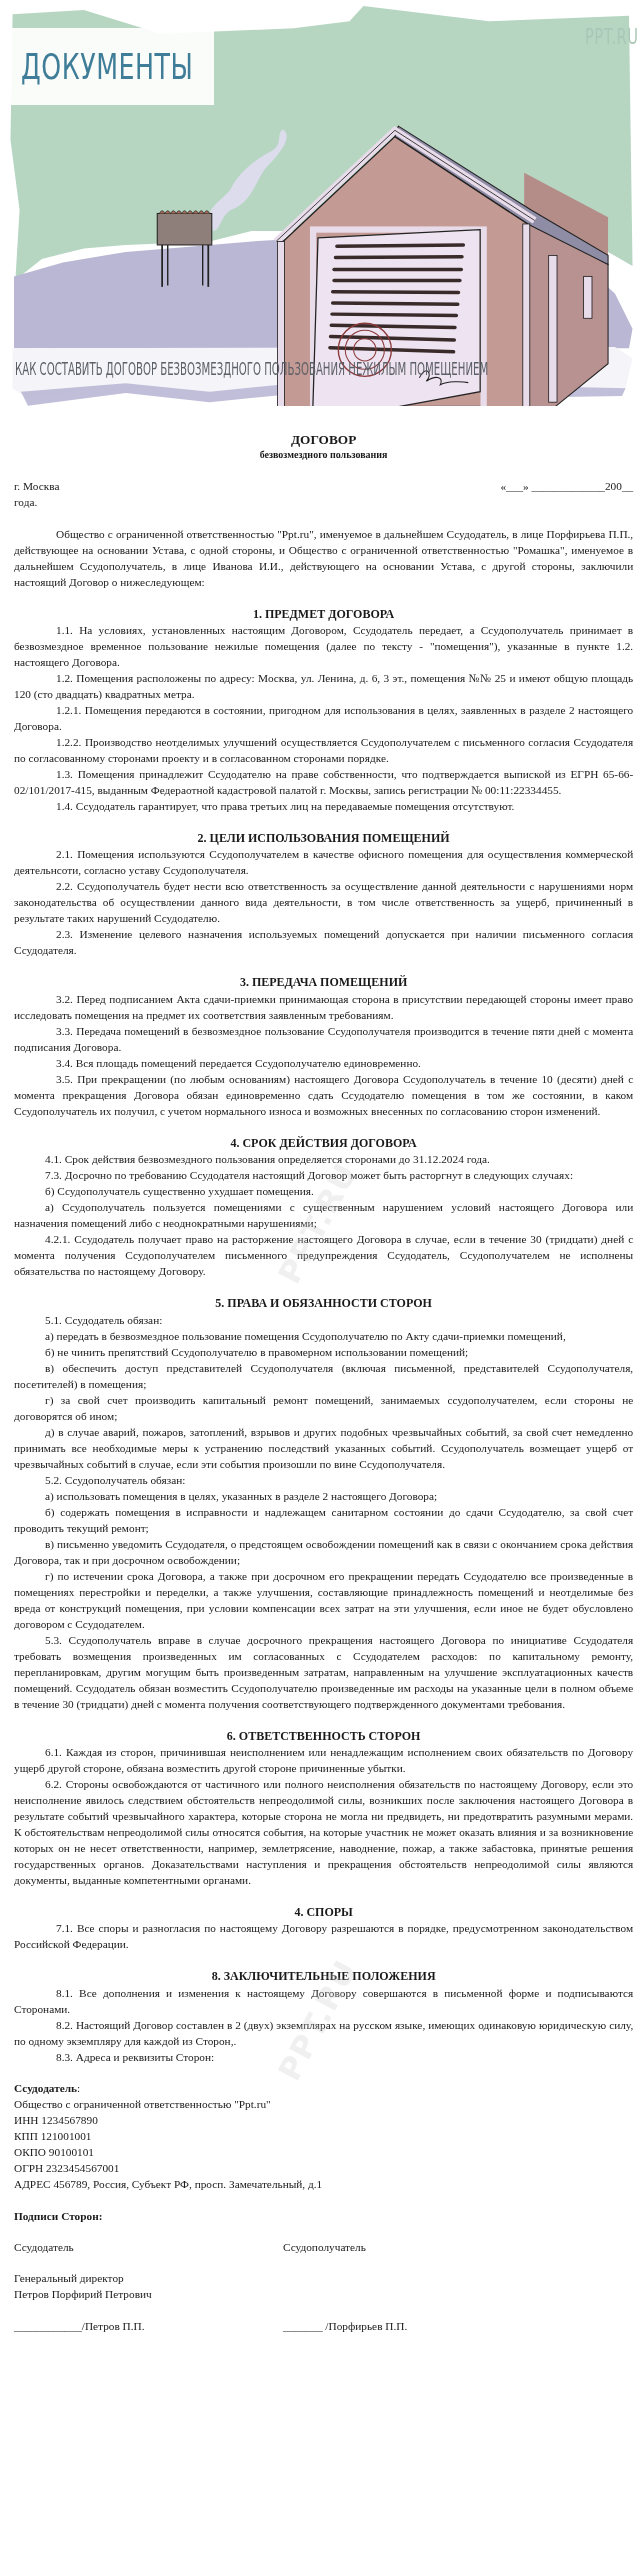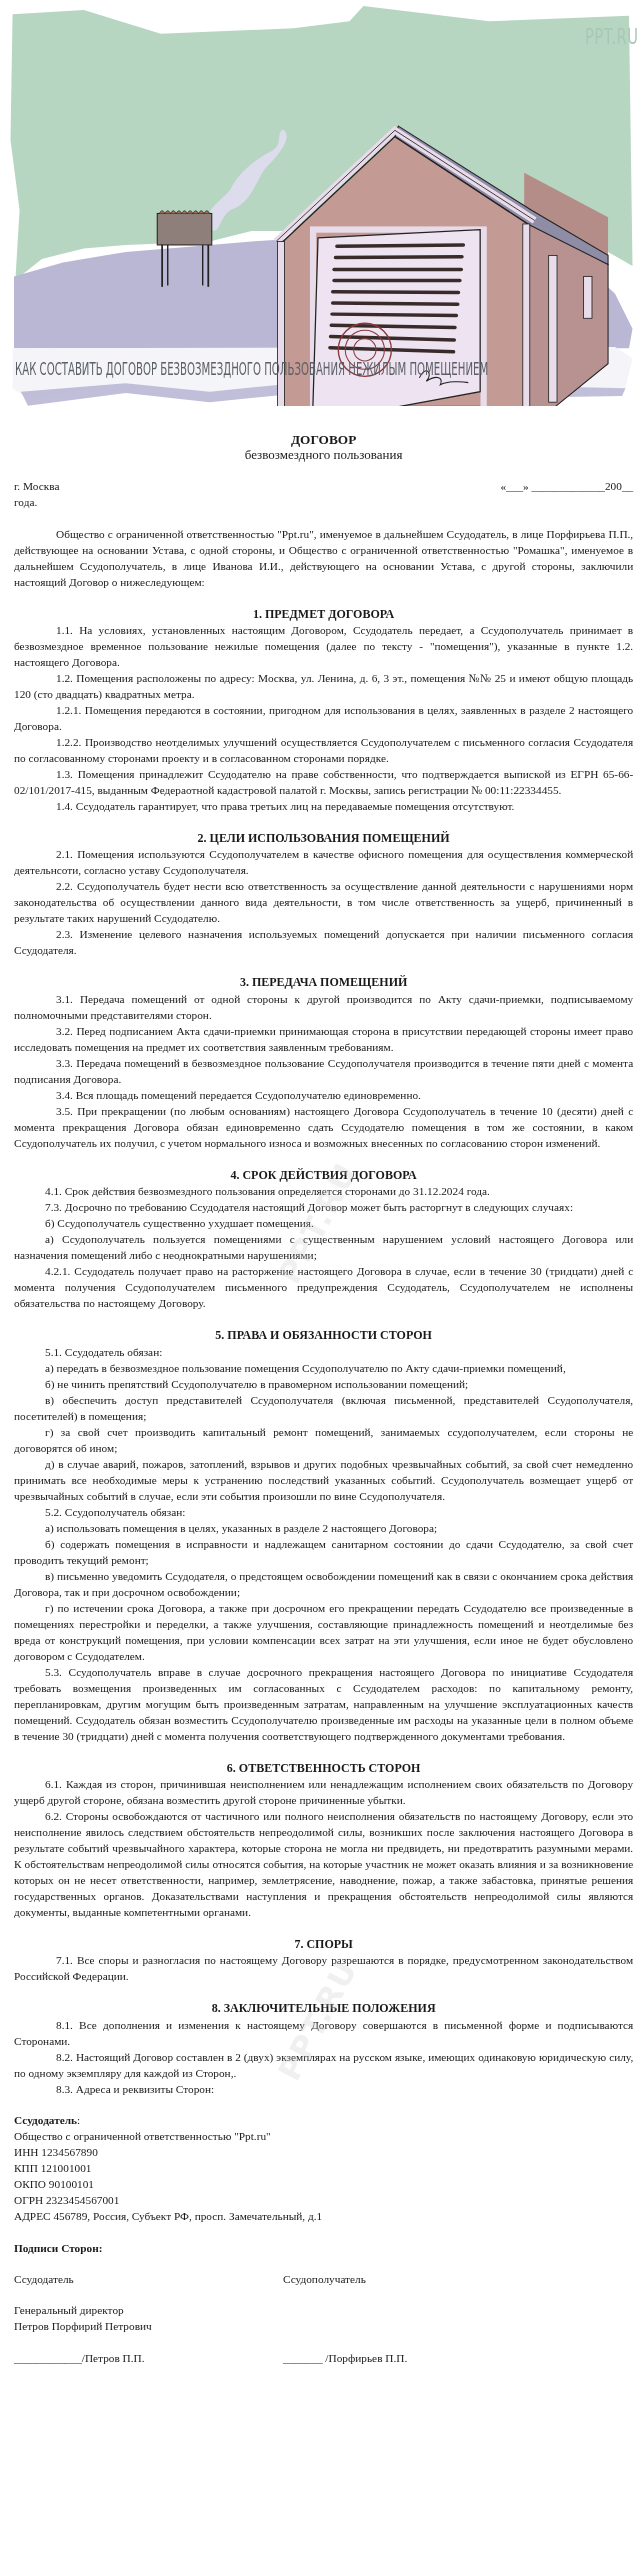--- a/index.html
+++ b/index.html
@@ -29,21 +29,21 @@
       display: flex; align-items: center; padding-left: 1.4px;
     }
     .hero .subtitle {
       font-family: "DejaVu Sans", sans-serif; font-size: 17.5px; color: #5b5f66;
       transform: scaleX(0.58); transform-origin: left center; white-space: nowrap;
     }
 
     
     .doc { position: relative; padding: 0 9.8px 14px 14px; font-size: 11.3px; line-height: 16px; }
     .doc .h-title { text-align: center; font-weight: bold; font-size: 13.3px; margin-top: 26px; line-height: 15.4px; }
-    .doc .h-sub { text-align: center; font-weight: normal; font-size: 13px; line-height: 15.4px; margin-bottom: 15.4px; }
+    .doc .h-sub { text-align: center; font-weight: bold; font-size: 10px; line-height: 15.4px; margin-bottom: 15.4px; }
     .doc .city-row { display: flex; justify-content: space-between; }
     .doc .p { text-align: justify; text-indent: 42px; }
     .doc .p.ind-sm { text-indent: 31px; }
     .doc .sec { text-align: center; font-weight: bold; font-size: 12px; margin-top: 17px; line-height: 15.4px; }
     .doc .gap { height: 15.4px; }
     .doc .plain { text-align: left; }
     .doc .bold { font-weight: bold; }
     .doc .sign-row { display: flex; }
     .doc .sign-row > div { width: 269px; }
     .doc .wm {
@@ -110,20 +110,23 @@
       <circle cx="522" cy="500" r="38" fill="none" stroke="#8b3a3a" stroke-width="2"></circle>
       <circle cx="522" cy="500" r="28" fill="none" stroke="#8b3a3a" stroke-width="1.5"></circle>
       <circle cx="522" cy="500" r="16" fill="none" stroke="#8b3a3a" stroke-width="1.5"></circle>
       <path d="M600,540 c10,-20 20,-5 10,5 c15,-10 25,-5 20,5 c10,-5 30,-5 40,-3" fill="none" stroke="#222" stroke-width="1.5"></path>
     </g>
 
     <rect x="785" y="365" width="12" height="210" fill="#e8dcea" stroke="#222" stroke-width="1.2"></rect>
     <rect x="835" y="395" width="12" height="60" fill="#e8dcea" stroke="#222" stroke-width="1.2"></rect>
   </svg>
 
+  <div class="brand-box">
+    <span class="brand-title">ДОКУМЕНТЫ</span>
+  </div>
   <div class="watermark-top">PPT.RU</div>
   <div class="subtitle-band">
     <span class="subtitle">КАК СОСТАВИТЬ ДОГОВОР БЕЗВОЗМЕЗДНОГО ПОЛЬЗОВАНИЯ НЕЖИЛЫМ ПОМЕЩЕНИЕМ</span>
   </div>
 </div>
 
 <div class="doc">
   <div class="wm" style="left:252px; top:783px;">PPT.RU</div>
   <div class="wm" style="left:252px; top:1580px;">PPT.RU</div>
 
@@ -145,21 +148,20 @@
       <div class="p">1.2. Помещения расположены по адресу: Москва, ул. Ленина, д. 6, 3 эт., помещения №№ 25 и имеют общую площадь 120 (сто двадцать) квадратных метра.</div>
       <div class="p">1.2.1. Помещения передаются в состоянии, пригодном для использования в целях, заявленных в разделе 2 настоящего Договора.</div>
       <div class="p">1.2.2. Производство неотделимых улучшений осуществляется Ссудополучателем с письменного согласия Ссудодателя по согласованному сторонами проекту и в согласованном сторонами порядке.</div>
       <div class="p">1.3. Помещения принадлежит Ссудодателю на праве собственности, что подтверждается выпиской из ЕГРН  65-66-02/101/2017-415, выданным Федераотной кадастровой палатой г. Москвы, запись регистрации № 00:11:22334455.</div>
       <div class="p">1.4. Ссудодатель гарантирует, что права третьих лиц на передаваемые помещения отсутствуют.</div>
       <div class="sec">2. ЦЕЛИ ИСПОЛЬЗОВАНИЯ ПОМЕЩЕНИЙ</div>
       <div class="p">2.1. Помещения используются Ссудополучателем в качестве офисного помещения для осуществления коммерческой деятельнсоти, согласно уставу Ссудополучателя.</div>
       <div class="p">2.2. Ссудополучатель будет нести всю ответственность за осуществление данной деятельности с нарушениями норм законодательства об осуществлении данного вида деятельности, в том числе ответственность за ущерб, причиненный в результате таких нарушений Ссудодателю.</div>
       <div class="p">2.3. Изменение целевого назначения используемых помещений допускается при наличии письменного согласия Ссудодателя.</div>
       <div class="sec">3. ПЕРЕДАЧА ПОМЕЩЕНИЙ</div>
-      <div class="p">3.1. Передача помещений от одной стороны к другой производится по Акту сдачи-приемки, подписываемому полномочными представителями сторон.</div>
       <div class="p">3.2. Перед подписанием Акта сдачи-приемки принимающая сторона в присутствии передающей стороны имеет право исследовать помещения на предмет их соответствия заявленным требованиям.</div>
       <div class="p">3.3. Передача помещений в безвозмездное пользование Ссудополучателя производится в течение пяти дней с момента подписания Договора.</div>
       <div class="p">3.4. Вся площадь помещений передается Ссудополучателю единовременно.</div>
       <div class="p">3.5. При прекращении (по любым основаниям) настоящего Договора Ссудополучатель в течение 10 (десяти) дней с момента прекращения Договора обязан единовременно сдать Ссудодателю помещения в том же состоянии, в каком Ссудополучатель их получил, с учетом нормального износа и возможных внесенных по согласованию сторон изменений.</div>
       <div class="sec">4. СРОК ДЕЙСТВИЯ ДОГОВОРА</div>
       <div class="p ind-sm">4.1. Срок действия безвозмездного пользования определяется сторонами до 31.12.2024  года.</div>
       <div class="p ind-sm">7.3. Досрочно по требованию Ссудодателя настоящий Договор может быть расторгнут в следующих случаях:</div>
       <div class="p ind-sm">б) Ссудополучатель существенно ухудшает помещения.</div>
       <div class="p ind-sm">а) Ссудополучатель пользуется помещениями с существенным нарушением условий настоящего Договора или назначения помещений либо с неоднократными нарушениями;</div>
       <div class="p ind-sm">4.2.1. Ссудодатель получает право на расторжение настоящего Договора в случае, если в течение 30 (тридцати) дней с момента получения Ссудополучателем письменного предупреждения Ссудодатель, Ссудополучателем не исполнены обязательства по настоящему Договору.</div>
@@ -172,21 +174,21 @@
       <div class="p ind-sm">д) в случае аварий, пожаров, затоплений, взрывов и других подобных чрезвычайных событий, за свой счет немедленно принимать все необходимые меры к устранению последствий указанных событий. Ссудополучатель возмещает ущерб от чрезвычайных событий в случае, если эти события произошли по вине Ссудополучателя.</div>
       <div class="p ind-sm">5.2. Ссудополучатель обязан:</div>
       <div class="p ind-sm">а) использовать помещения в целях, указанных в разделе 2 настоящего Договора;</div>
       <div class="p ind-sm">б) содержать помещения в исправности и надлежащем санитарном состоянии до сдачи Ссудодателю, за свой счет проводить текущий ремонт;</div>
       <div class="p ind-sm">в) письменно уведомить Ссудодателя, о предстоящем освобождении помещений как в связи с окончанием срока действия Договора, так и при досрочном освобождении;</div>
       <div class="p ind-sm">г) по истечении срока Договора, а также при досрочном его прекращении передать Ссудодателю все произведенные в помещениях перестройки и переделки, а также улучшения, составляющие принадлежность помещений и неотделимые без вреда от конструкций помещения, при условии компенсации всех затрат на эти улучшения, если иное не будет обусловлено договором с Ссудодателем.</div>
       <div class="p ind-sm">5.3. Ссудополучатель вправе в случае досрочного прекращения настоящего Договора по инициативе Ссудодателя требовать возмещения произведенных им согласованных с  Ссудодателем расходов: по капитальному ремонту, перепланировкам, другим могущим быть произведенным затратам, направленным на улучшение эксплуатационных качеств помещений. Ссудодатель обязан возместить Ссудополучателю произведенные им расходы на указанные цели в полном объеме в течение 30 (тридцати) дней с момента получения соответствующего подтвержденного документами требования.</div>
       <div class="sec">6. ОТВЕТСТВЕННОСТЬ СТОРОН</div>
       <div class="p ind-sm">6.1. Каждая из сторон, причинившая неисполнением или ненадлежащим исполнением своих обязательств по Договору ущерб другой стороне, обязана возместить другой стороне причиненные убытки.</div>
       <div class="p ind-sm">6.2. Стороны освобождаются от частичного или полного неисполнения обязательств по настоящему Договору, если это неисполнение явилось следствием обстоятельств непреодолимой силы, возникших после заключения настоящего Договора в результате событий чрезвычайного характера, которые сторона не могла ни предвидеть, ни предотвратить разумными мерами. К обстоятельствам непреодолимой силы относятся события, на которые участник не может оказать влияния и за возникновение которых он не несет ответственности, например, землетрясение, наводнение, пожар, а также забастовка, принятые решения государственных органов. Доказательствами наступления и прекращения обстоятельств непреодолимой силы являются документы, выданные компетентными органами.</div>
-      <div class="sec">7. СПОРЫ</div>
+      <div class="sec">4. СПОРЫ</div>
       <div class="p">7.1. Все споры и разногласия по настоящему Договору разрешаются в порядке, предусмотренном законодательством Российской Федерации.</div>
       <div class="sec">8. ЗАКЛЮЧИТЕЛЬНЫЕ ПОЛОЖЕНИЯ</div>
       <div class="p">8.1. Все дополнения и изменения к настоящему Договору совершаются в письменной форме и подписываются Сторонами.</div>
       <div class="p">8.2. Настоящий Договор составлен в 2 (двух) экземплярах на русском языке, имеющих одинаковую юридическую силу, по одному экземпляру для каждой из Сторон,.</div>
       <div class="p">8.3. Адреса и реквизиты Сторон:</div>
     </div>
 
   <div class="gap"></div>
   <div class="plain">
     <div><span class="bold">Ссудодатель</span><span>:</span></div>

